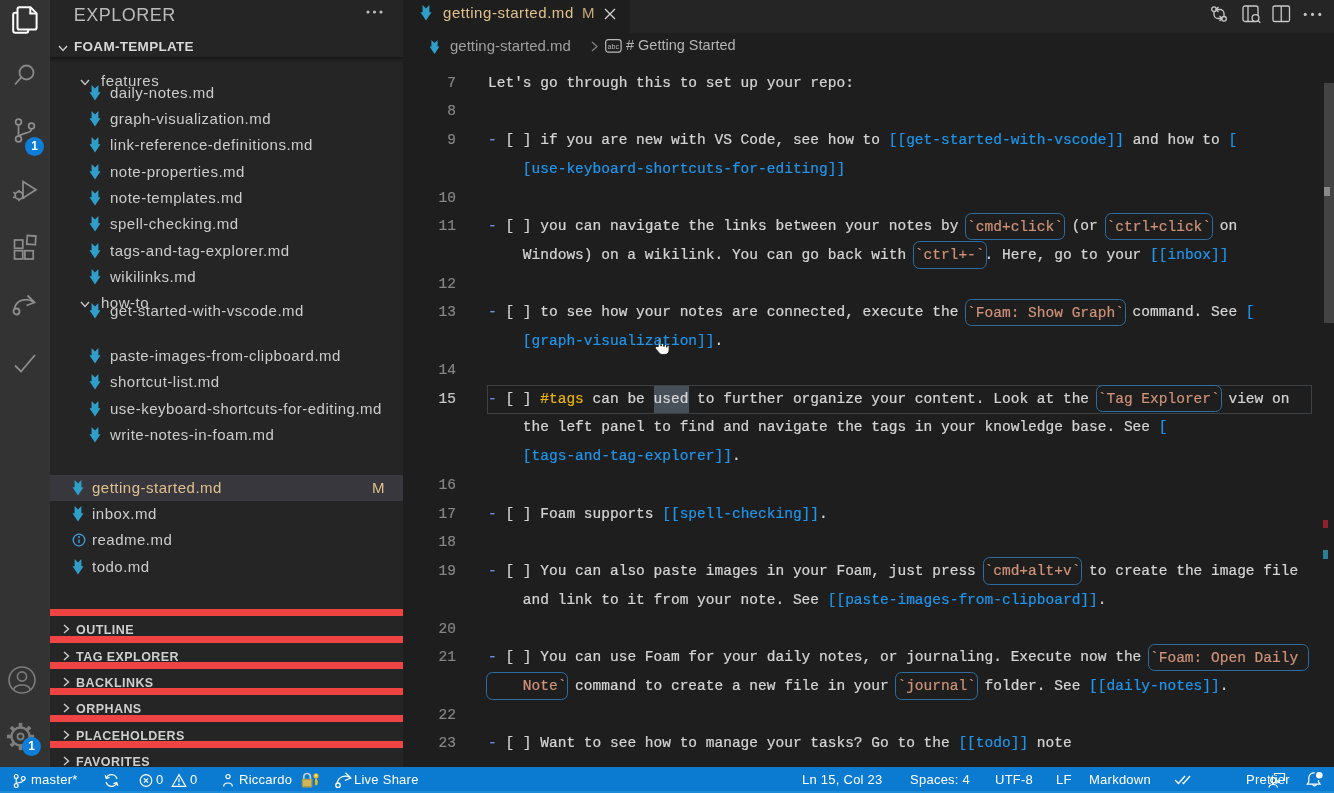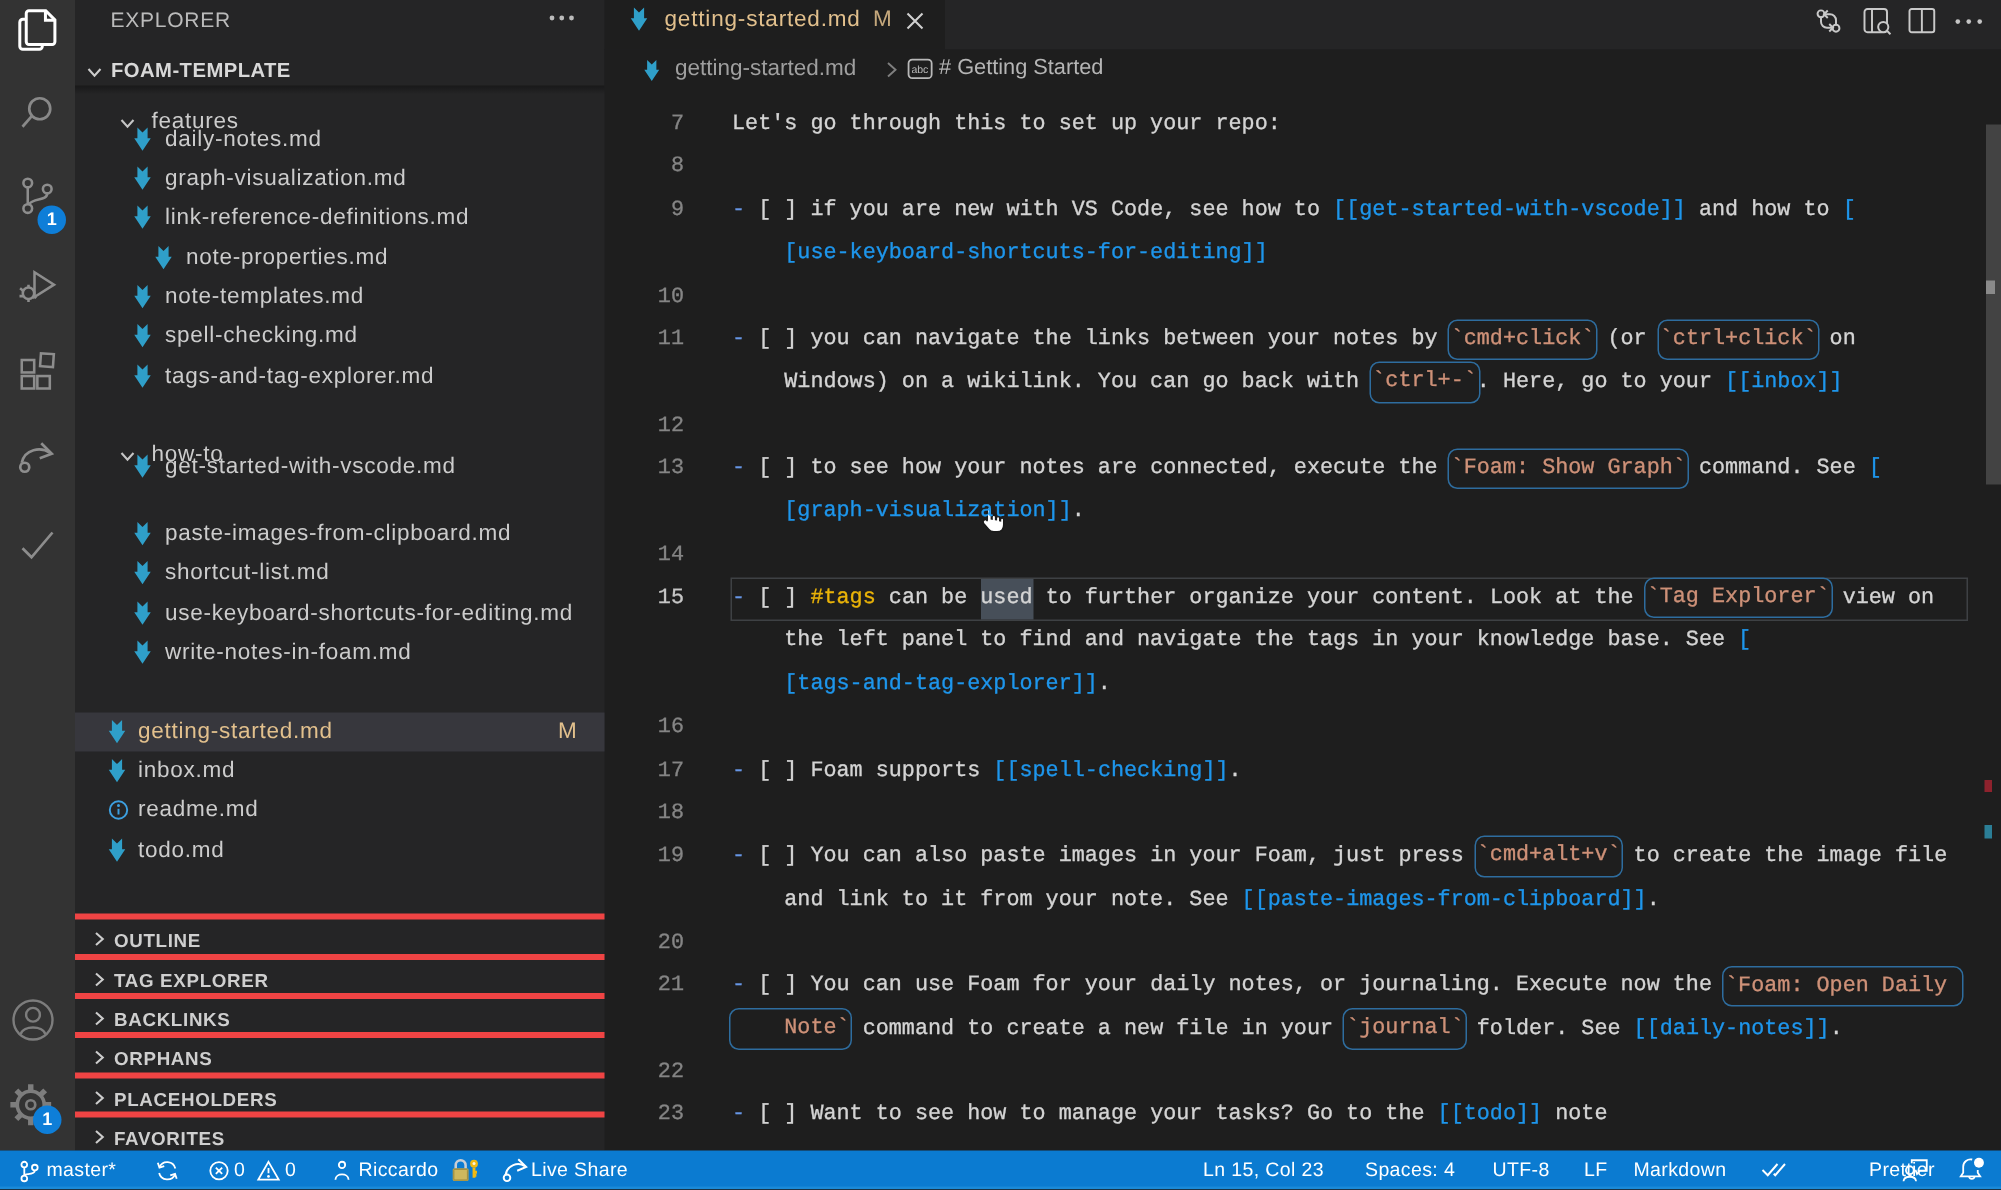--- a/index.html
+++ b/index.html
@@ -9,21 +9,21 @@
   
   #actbar{left:0;top:0;width:50px;height:767px;background:#333333;}
   .badge{position:absolute;width:19px;height:19px;border-radius:50%;background:#0e7ed8;
          color:#fff;font-size:12px;font-weight:bold;text-align:center;line-height:19px;}
   
   #sidebar{left:50px;top:0;width:353px;height:767px;background:#252526;}
   .sbh{position:absolute;color:#bbbbbb;font-size:12px;letter-spacing:.4px;}
   .treerow{position:absolute;left:0;width:353px;height:26px;color:#cccccc;font-size:15px;}
   .treerow .lbl{position:absolute;top:4px;white-space:nowrap;letter-spacing:.5px;}
   .sect{position:absolute;left:0;width:353px;color:#cfcfcf;font-size:12.5px;font-weight:bold;
-        border-top:4px solid #ef4444;}
+        border-top:7px solid #ef4444;}
   .sect .lbl{position:absolute;left:26px;top:7px;letter-spacing:.45px;}
   
   #tabstrip{left:403px;top:0;width:931px;height:33px;background:#252526;}
   #tab{position:absolute;left:0;top:0;width:227px;height:33px;background:#1e1e1e;}
   #crumbs{left:403px;top:33px;width:931px;height:27px;background:#1e1e1e;color:#9f9f9f;font-size:13.5px;}
   pre{margin:0;font-family:"Liberation Mono",monospace;font-size:14.52px;line-height:28.74px;white-space:pre;-webkit-text-stroke:.22px;}
   #gutter{left:403px;top:68.6px;width:53px;text-align:right;color:#858585;}
   #code{left:488px;top:68.6px;color:#d4d4d4;}
   #code .b{color:#6796e6;}
   #code .lk{color:#1e96ec;}
@@ -112,21 +112,21 @@
             <path d="M14.5 23.5 L14.5 28.1"></path>
             <path d="M8.1 20.9 L4.9 24.1"></path>
             <path d="M5.5 14.5 L0.9 14.5"></path>
             <path d="M8.1 8.1 L4.9 4.9"></path>
           </g>
         </g>
       </svg>
     <div class="badge" style="left:22px;top:737px;">1</div>
   </div>
   <div class="abs" id="sidebar">
-    <div class="sbh" style="left:23.7px;top:5px;font-size:14px;letter-spacing:.5px;">EXPLORER</div>
+    <div class="sbh" style="left:23.7px;top:5px;font-size:18px;letter-spacing:.5px;">EXPLORER</div>
     <svg style="left:316px;top:9px;" width="18" height="6">
         <g fill="#bbbbbb">
           <circle cx="2" cy="3" r="1.6"></circle>
           <circle cx="8.5" cy="3" r="1.6"></circle>
           <circle cx="15" cy="3" r="1.6"></circle>
         </g>
       </svg>
     <svg style="left:7px;top:41.5px;" width="12" height="12">
         <polyline points="2,4 6,8.5 10,4" stroke="#cccccc" stroke-width="1.4" fill="none"></polyline>
       </svg>
@@ -150,21 +150,21 @@
           <path d="M2.6 0 L6 3.4 L9.4 0 L9.4 7.2 L11.5 7.2 L6 15.5 L0.5 7.2 L2.6 7.2 Z" fill="#2f9fc9"></path>
         </svg>
         <span class="lbl" style="left:60px;">graph-visualization.md</span>
       </div>
     <div class="treerow" style="top:132.3px;">
         <svg style="left:39px;top:5px;" width="12" height="16">
           <path d="M2.6 0 L6 3.4 L9.4 0 L9.4 7.2 L11.5 7.2 L6 15.5 L0.5 7.2 L2.6 7.2 Z" fill="#2f9fc9"></path>
         </svg>
         <span class="lbl" style="left:60px;">link-reference-definitions.md</span>
       </div>
-    <div class="treerow" style="top:158.6px;margin-left:14px;">
+    <div class="treerow" style="top:158.6px;">
         <svg style="left:39px;top:5px;" width="12" height="16">
           <path d="M2.6 0 L6 3.4 L9.4 0 L9.4 7.2 L11.5 7.2 L6 15.5 L0.5 7.2 L2.6 7.2 Z" fill="#2f9fc9"></path>
         </svg>
         <span class="lbl" style="left:60px;">note-properties.md</span>
       </div>
     <div class="treerow" style="top:185px;">
         <svg style="left:39px;top:5px;" width="12" height="16">
           <path d="M2.6 0 L6 3.4 L9.4 0 L9.4 7.2 L11.5 7.2 L6 15.5 L0.5 7.2 L2.6 7.2 Z" fill="#2f9fc9"></path>
         </svg>
         <span class="lbl" style="left:60px;">note-templates.md</span>
@@ -173,20 +173,26 @@
         <svg style="left:39px;top:5px;" width="12" height="16">
           <path d="M2.6 0 L6 3.4 L9.4 0 L9.4 7.2 L11.5 7.2 L6 15.5 L0.5 7.2 L2.6 7.2 Z" fill="#2f9fc9"></path>
         </svg>
         <span class="lbl" style="left:60px;">spell-checking.md</span>
       </div>
     <div class="treerow" style="top:237.6px;">
         <svg style="left:39px;top:5px;" width="12" height="16">
           <path d="M2.6 0 L6 3.4 L9.4 0 L9.4 7.2 L11.5 7.2 L6 15.5 L0.5 7.2 L2.6 7.2 Z" fill="#2f9fc9"></path>
         </svg>
         <span class="lbl" style="left:60px;">tags-and-tag-explorer.md</span>
+      </div>
+    <div class="treerow" style="top:264px;">
+        <svg style="left:39px;top:5px;" width="12" height="16">
+          <path d="M2.6 0 L6 3.4 L9.4 0 L9.4 7.2 L11.5 7.2 L6 15.5 L0.5 7.2 L2.6 7.2 Z" fill="#2f9fc9"></path>
+        </svg>
+        <span class="lbl" style="left:60px;">wikilinks.md</span>
       </div>
     <div class="treerow" style="top:290.3px;">
         <svg style="left:29px;top:7.5px;" width="12" height="12">
           <polyline points="2,4 6,8.5 10,4" stroke="#c5c5c5" stroke-width="1.4" fill="none"></polyline>
         </svg>
         <span class="lbl" style="left:51px;">how-to</span>
       </div>
     <div class="treerow" style="top:298px;">
         <svg style="left:39px;top:5px;" width="12" height="16">
           <path d="M2.6 0 L6 3.4 L9.4 0 L9.4 7.2 L11.5 7.2 L6 15.5 L0.5 7.2 L2.6 7.2 Z" fill="#2f9fc9"></path>

